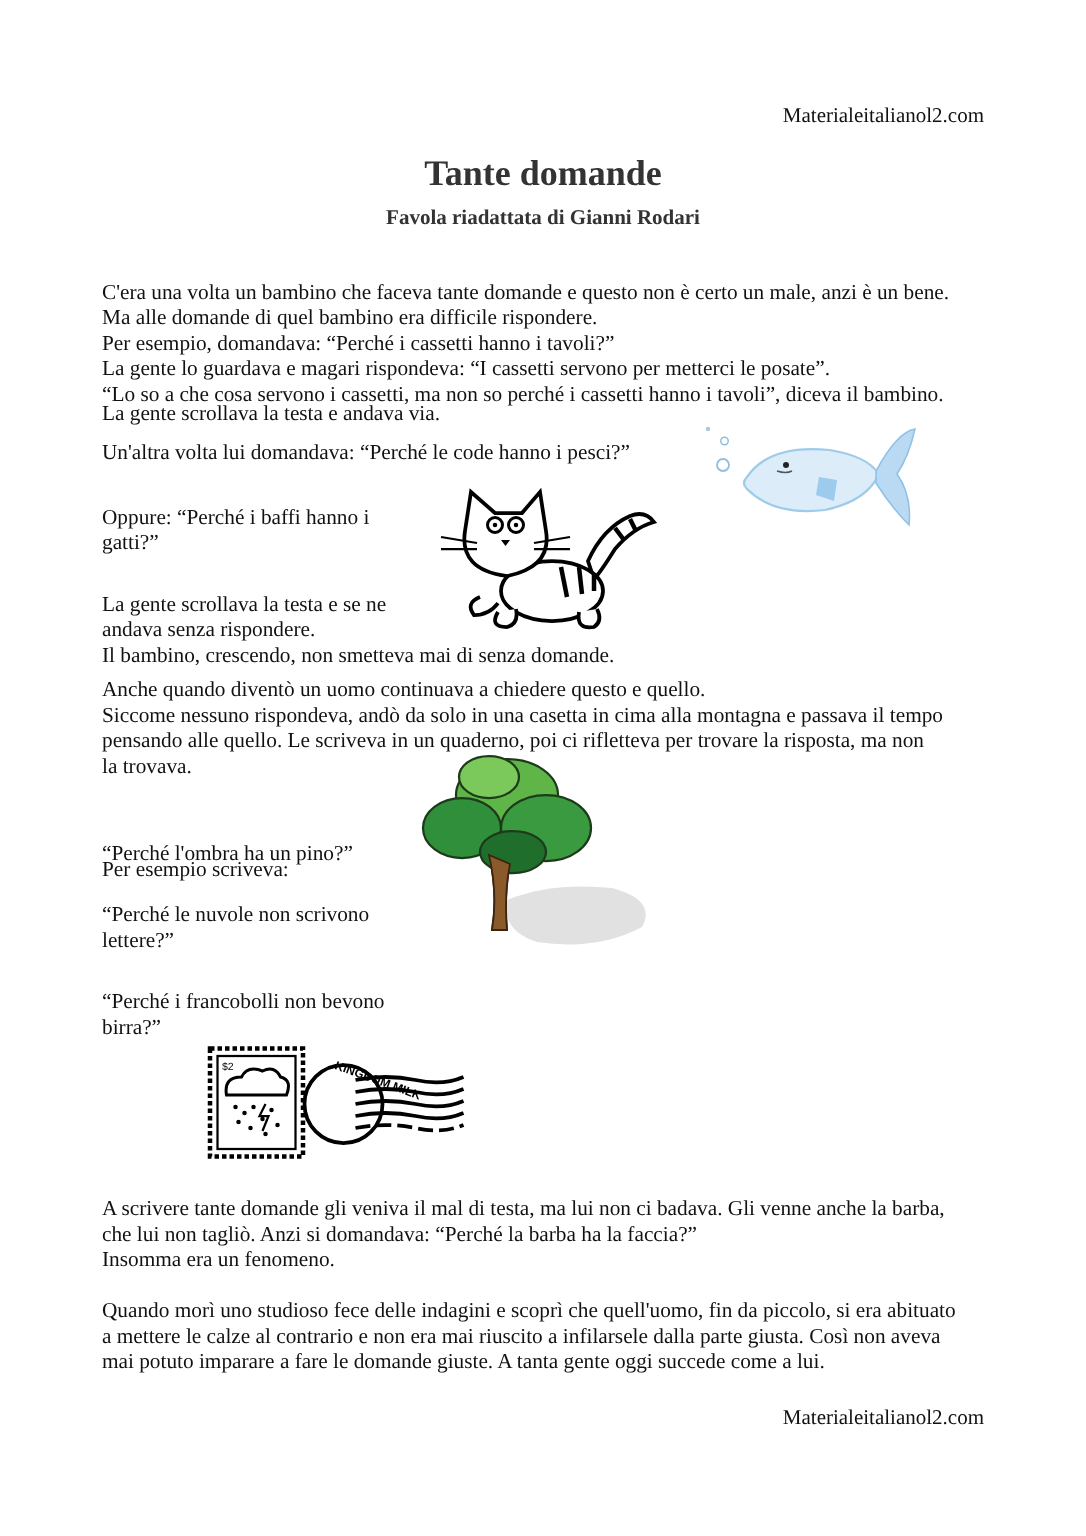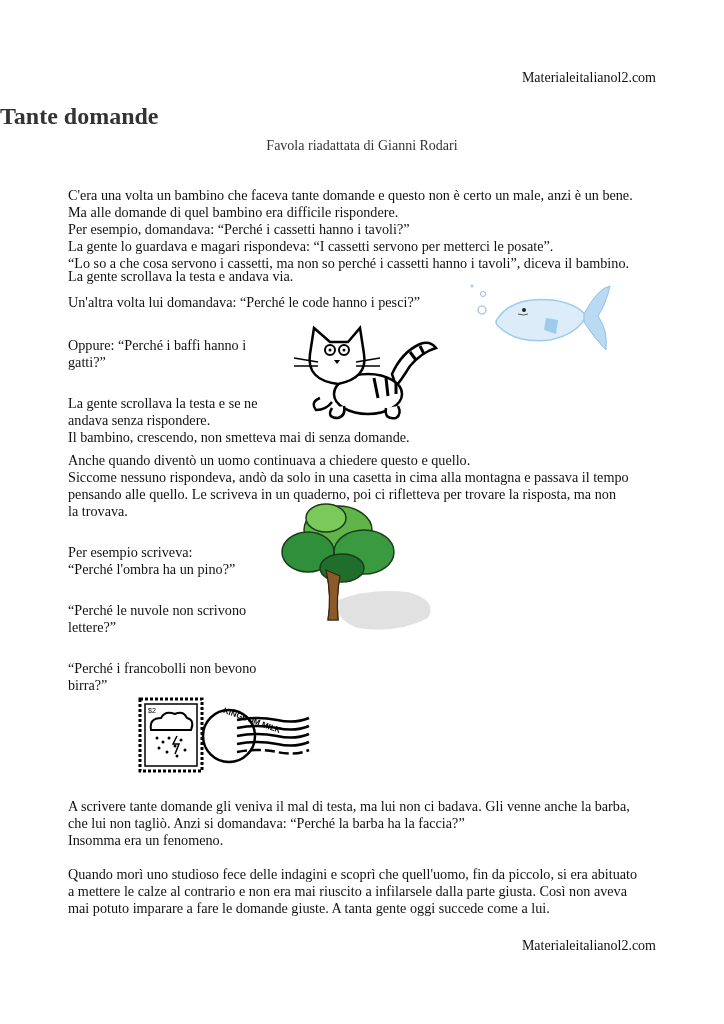--- a/index.html
+++ b/index.html
@@ -1,21 +1,21 @@
 <!DOCTYPE html>
 <html><head>
 <meta charset="utf-8">
 <style>
   html, body { margin: 0; padding: 0; background: #ffffff; }
   body { width: 724px; height: 1024px; position: relative; overflow: hidden;
          font-family: "Liberation Serif", "DejaVu Serif", serif; color: #111; }
   .abs { position: absolute; }
   .site { font-size: 14px; color: #111; white-space: nowrap; margin-left: 44px; }
-  .title { left: 0; width: 724px; text-align: left; top: 103px; font-size: 24px; font-weight: bold; color: #333; }
-  .subtitle { left: 0; width: 724px; text-align: center; top: 138px; font-size: 14px; font-weight: normal; color: #333; }
+  .title { left: 0; width: 724px; text-align: center; top: 103px; font-size: 24px; font-weight: bold; color: #333; }
+  .subtitle { left: 0; width: 724px; text-align: center; top: 138px; font-size: 14px; font-weight: bold; color: #333; }
   .line { left: 68px; font-size: 14.2px; line-height: 16px; white-space: nowrap; font-family: Liberation Serif, serif; }
   .pic { position: absolute; }
 </style>
 </head>
 <body>
 
 <div class="abs site" style="top:70px; right:68px;">Materialeitalianol2.com</div>
 
 <div class="abs title">Tante domande</div>
 <div class="abs subtitle">Favola riadattata di Gianni Rodari</div>
@@ -79,21 +79,21 @@
 </svg>
 
 <div>
   <div class="abs line" style="top:452px">Anche quando diventò un uomo continuava a chiedere questo e quello.</div>
   <div class="abs line" style="top:469px">Siccome nessuno rispondeva, andò da solo in una casetta in cima alla montagna e passava il tempo</div>
   <div class="abs line" style="top:486px">pensando alle quello. Le scriveva in un quaderno, poi ci rifletteva per trovare la risposta, ma non</div>
   <div class="abs line" style="top:503px">la trovava.</div>
 </div>
 
 <div>
-  <div class="abs line" style="top:544px">Per esempio scriveva:</div>
+  <div class="abs line" style="top:572px">Per esempio scriveva:</div>
   <div class="abs line" style="top:561px">“Perché l'ombra ha un pino?”</div>
   <div class="abs line" style="top:602px">“Perché le nuvole non scrivono</div>
   <div class="abs line" style="top:619px">lettere?”</div>
   <div class="abs line" style="top:660px">“Perché i francobolli non bevono</div>
   <div class="abs line" style="top:677px">birra?”</div>
 </div>
 
 <svg class="pic" style="left:278px; top:500px;" width="170" height="140" viewBox="0 0 170 140">
   <path d="M60 100 Q90 88 130 92 Q160 100 150 118 Q120 134 80 128 Q56 120 60 100 Z" fill="#dcdcdc" opacity="0.85"></path>
   <path d="M48 70 Q54 96 50 120 L60 120 Q58 96 62 76 Q72 60 84 56 L80 52 Q68 58 60 68 Q52 58 40 54 L38 58 Q48 62 48 70 Z" fill="#8a5a2a" stroke="#3c2410" stroke-width="1.2"></path>

